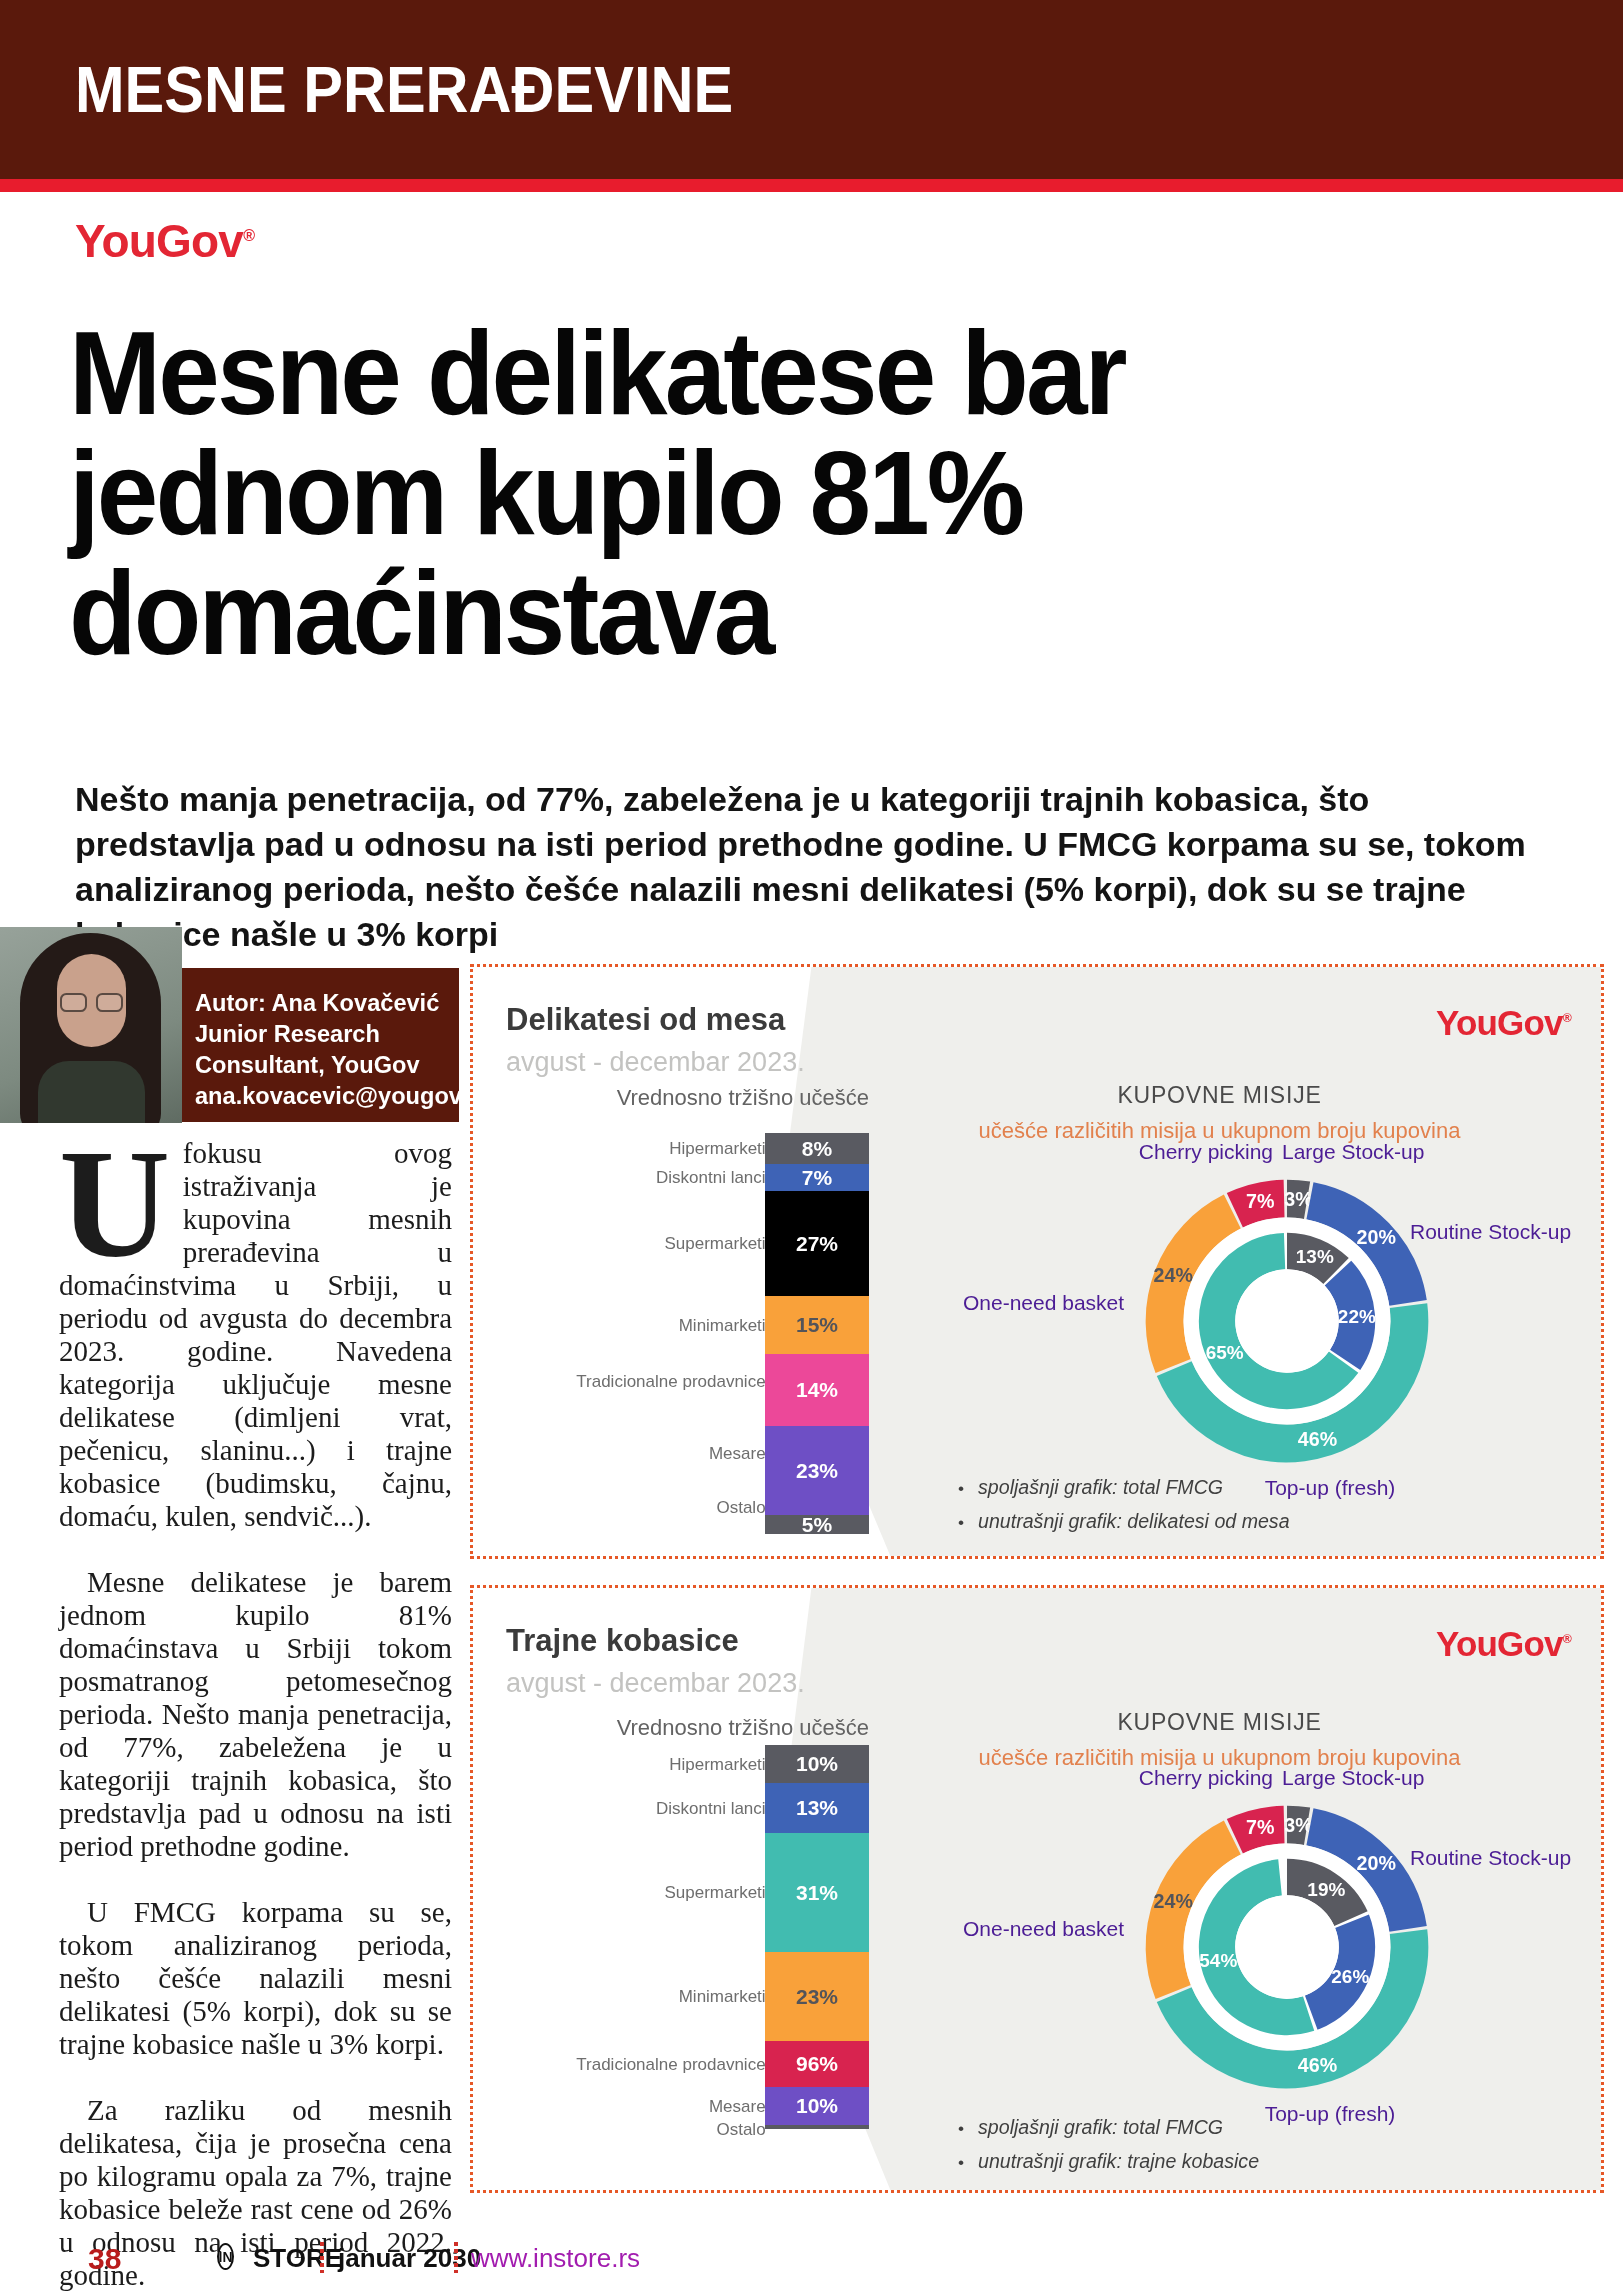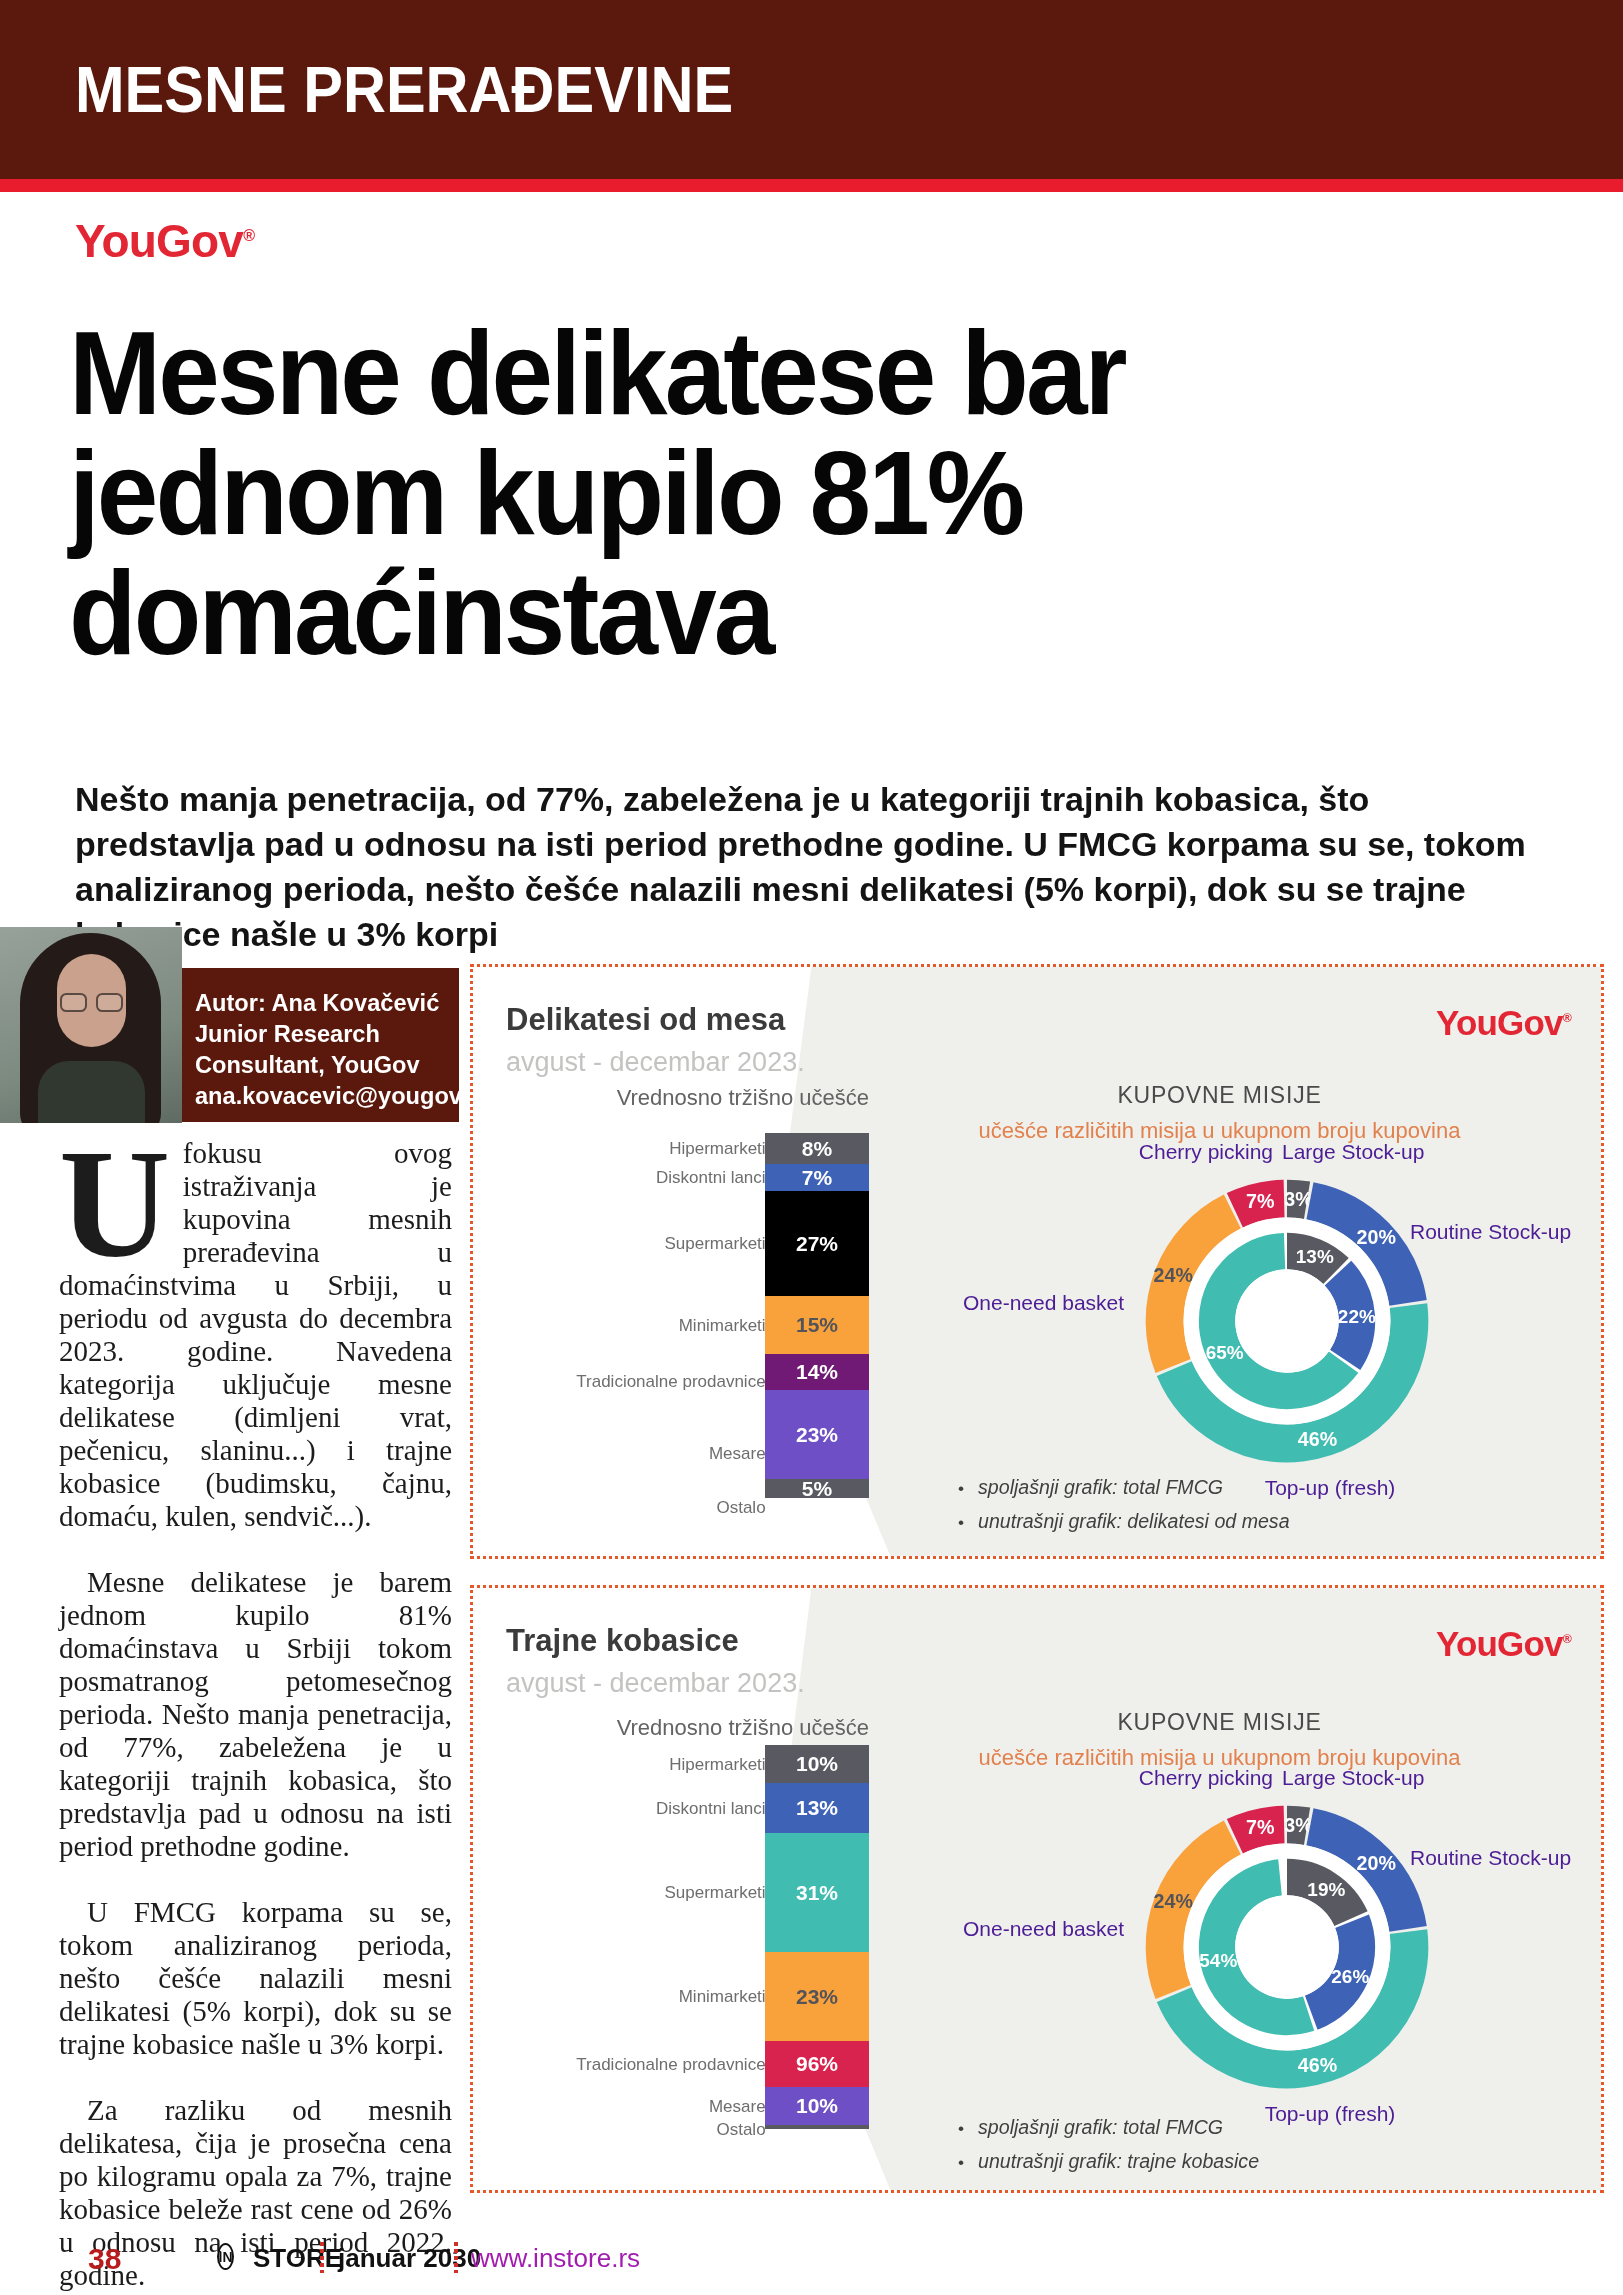--- a/index.html
+++ b/index.html
@@ -171,21 +171,21 @@
           <div class="bar-label" style="top: 181px;">Minimarketi</div>
           <div class="bar-label" style="top: 237px;">Tradicionalne prodavnice</div>
           <div class="bar-label" style="top: 309px;">Mesare</div>
           <div class="bar-label" style="top: 363px;">Ostalo</div>
         </div>
         <div class="bar-col">
           <div class="bar-seg" style="height: 31px; background: rgb(89, 90, 97);">8%</div>
           <div class="bar-seg" style="height: 27px; background: rgb(62, 99, 182);">7%</div>
           <div class="bar-seg" style="height: 105px; background: #000000;">27%</div>
           <div class="bar-seg darktext" style="height: 58px; background: rgb(249, 161, 58);">15%</div>
-          <div class="bar-seg" style="height: 36px; background: #701a75; text-align: center;">14%</div>
+          <div class="bar-seg" style="height: 72px; background: #ec4899; text-align: center;">14%</div>
           <div class="bar-seg" style="height: 89px; background: rgb(110, 79, 197);">23%</div>
           <div class="bar-seg" style="height: 19.4px; background: rgb(89, 90, 97);">5%</div>
         </div>
       </div>
     <div class="missions-title">KUPOVNE MISIJE</div>
     <div class="missions-sub">učešće različitih misija u ukupnom broju kupovina</div>
     <div class="donut-wrap">
         <svg viewBox="0 0 420 420">
           <circle cx="210" cy="210" r="168" fill="none" stroke="#595a61" stroke-width="52" stroke-dasharray="27.667253948185117 1027.9078776579854" transform="rotate(-90 210 210)"></circle>
           <text x="225.81019663751042" y="51.74558994668257" text-anchor="middle" font-size="27" font-weight="700" fill="#ffffff">3%</text>

